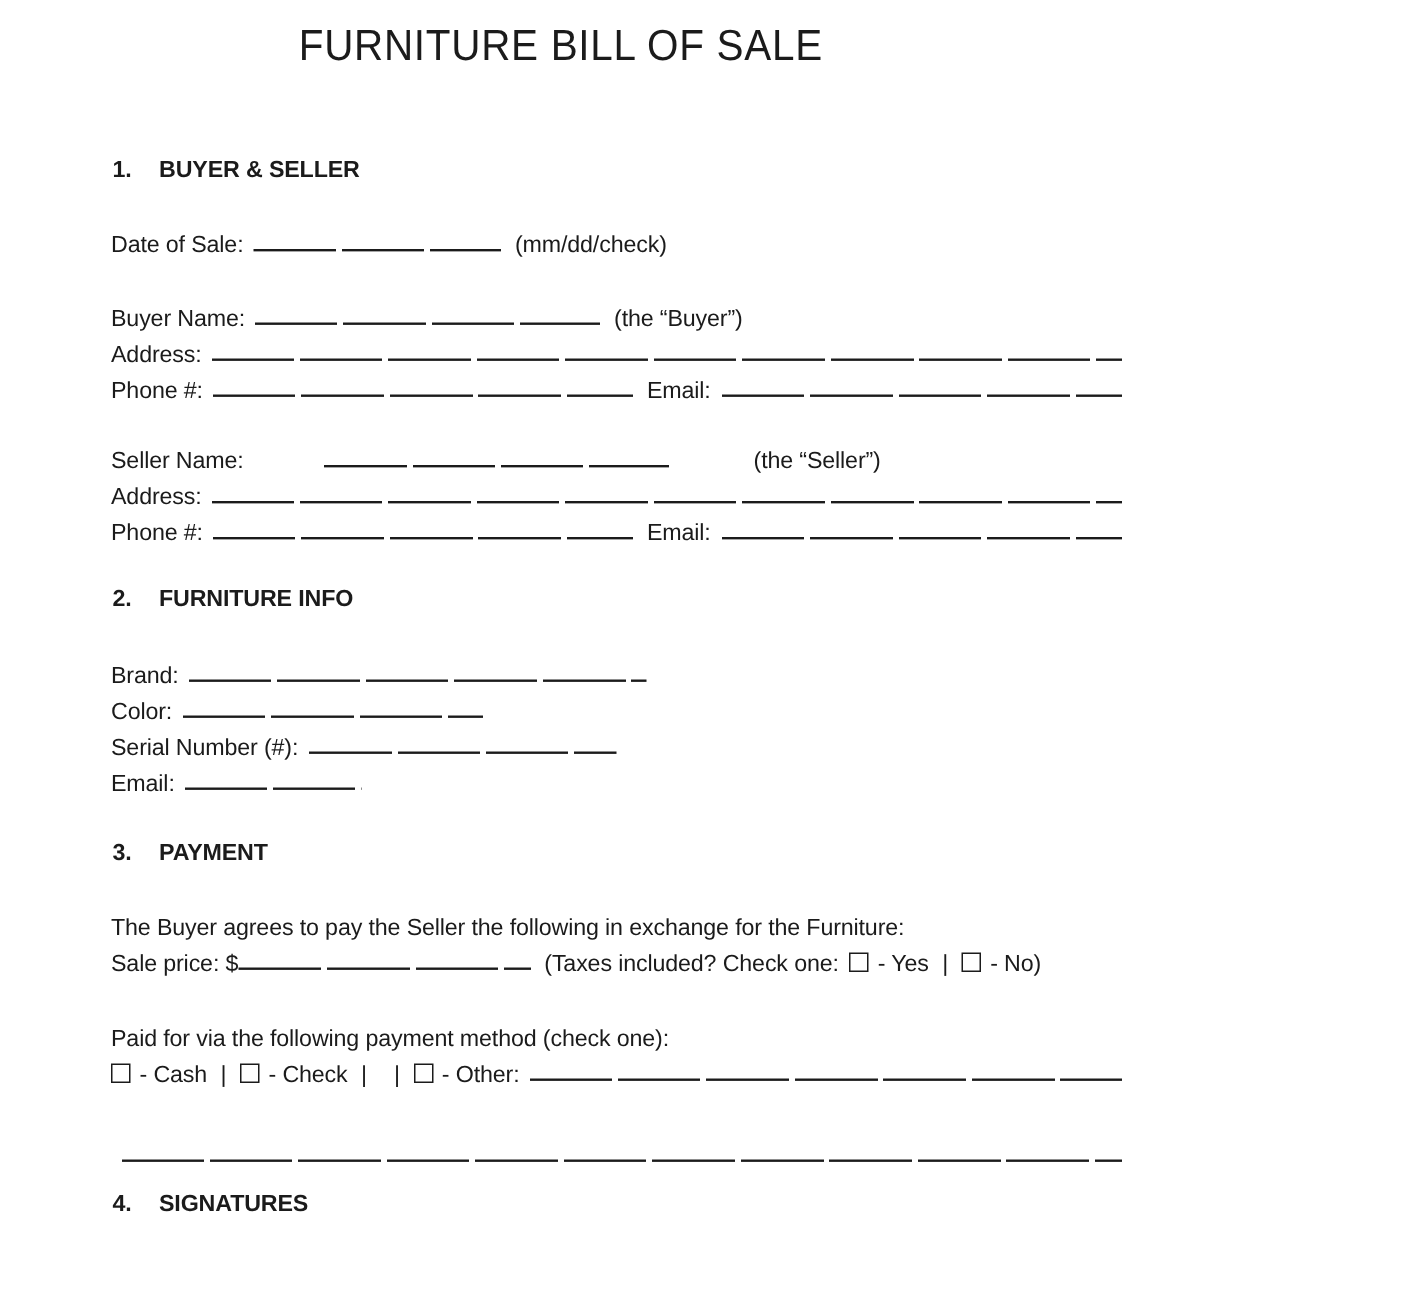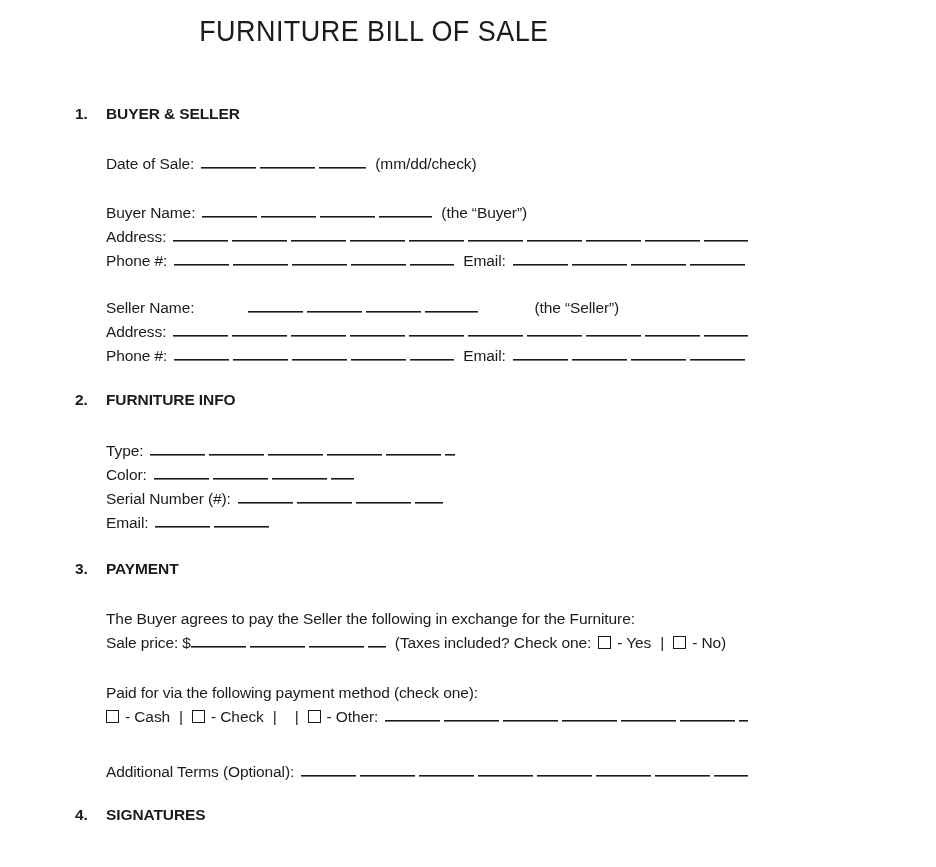--- a/index.html
+++ b/index.html
@@ -26,21 +26,21 @@
   .sec-head {
     display:flex;
     padding-left:75px;
     font-weight:700;
     font-size:15.5px;
     line-height:17px;
     white-space:nowrap;
   }
   .sec-num { width:31px; flex:0 0 31px; }
 
-  .body { margin-left:106px; width:744px; }
+  .body { margin-left:74px; width:744px; }
 
   .row {
     display:flex;
     align-items:baseline;
     line-height:24px;
     white-space:nowrap;
   }
 
   
   .blank {
@@ -140,21 +140,21 @@
     </div>
   </div>
 
   <div class="sec-head mt-sec2">
     <span class="sec-num">2.</span>
     <span>FURNITURE INFO</span>
   </div>
 
   <div class="body">
     <div class="row mt-furn">
-      <span>Type:</span>
+      <span>Brand:</span>
       <span class="blank w305"></span>
     </div>
     <div class="row">
       <span>Color:</span>
       <span class="blank w200"></span>
     </div>
     <div class="row">
       <span>Serial Number (#):</span>
       <span class="blank w205"></span>
     </div>
@@ -189,21 +189,20 @@
       <span class="opt"><span class="cb"></span><span>- Cash</span></span>
       <span class="pipe">|</span>
       <span class="opt"><span class="cb"></span><span>- Check</span></span>
       <span class="pipe">|</span>
       <span class="pipe">|</span>
       <span class="opt"><span class="cb"></span><span>- Other:</span></span>
       <span class="blank fill"></span>
     </div>
 
     <div class="row mt-terms">
-      <span>Additional Terms (Optional):</span>
       <span class="blank fill"></span>
     </div>
   </div>
 
   <div class="sec-head mt-sec4">
     <span class="sec-num">4.</span>
     <span>SIGNATURES</span>
   </div>
 
 </div>

